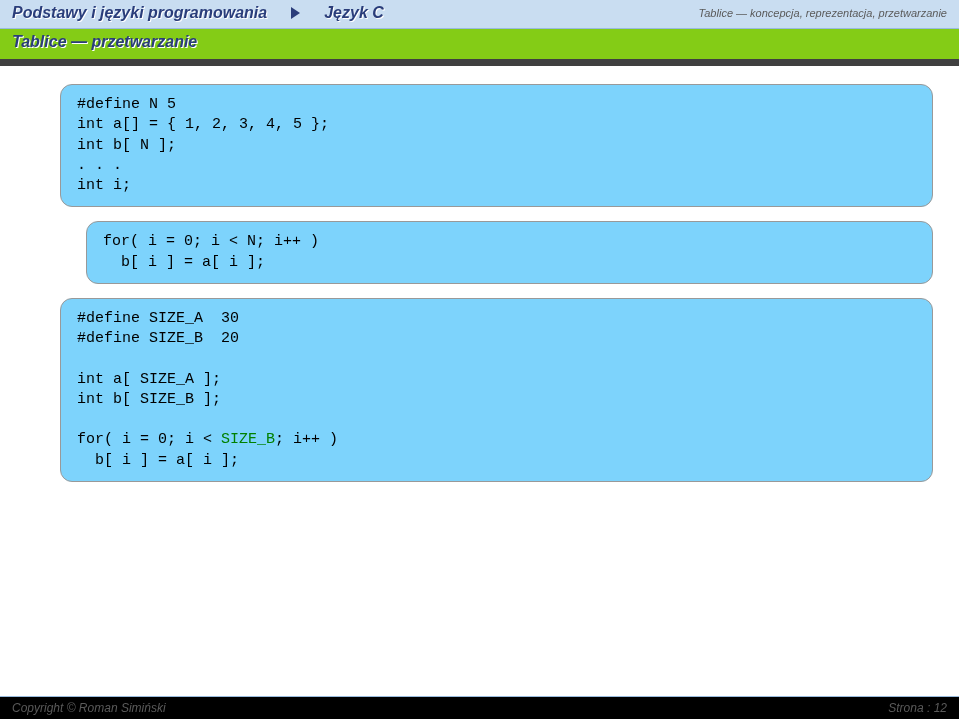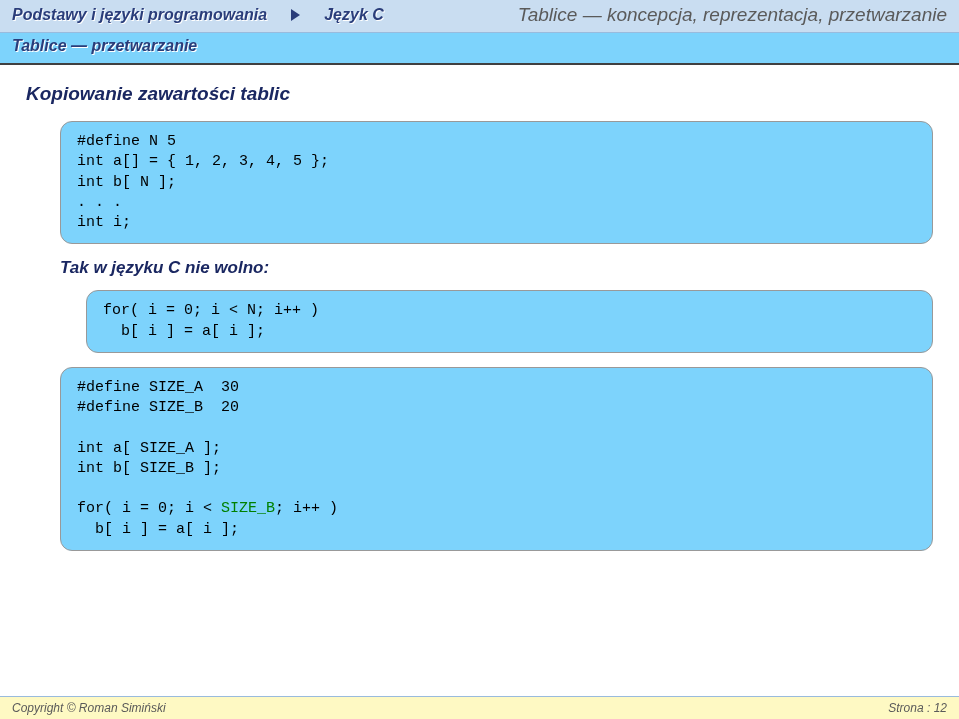--- a/index.html
+++ b/index.html
@@ -25,35 +25,35 @@
   }
   .crumb, .crumb2 {
     color: #2a3d7a;
     font-size: 16px;
     font-weight: bold;
     font-style: italic;
     text-shadow: 1px 1px 0 #fff;
   }
   .header-right {
     color: #5a5a5a;
-    font-size: 19px;
+    font-size: 11px;
     font-style: italic;
   }
   .sep-tri {
     display: inline-block;
     width: 0; height: 0;
     border-top: 6px solid transparent;
     border-bottom: 6px solid transparent;
     border-left: 9px solid #2a3d7a;
     margin: 0 4px;
   }
   .subheader {
-    background: #7dd3fc;
+    background: #84cc16;
     padding: 4px 12px 8px 12px;
-    border-bottom: 2px solid #404040;
+    border-bottom: 7px solid #404040;
   }
   .subheader span {
     color: #2a3d7a;
     font-size: 16px;
     font-weight: bold;
     font-style: italic;
     text-shadow: 1px 1px 0 #fff;
   }
   .content {
     padding: 18px 26px 10px 26px;
@@ -90,21 +90,21 @@
     font-style: italic;
     margin: 8px 0 12px 60px;
     font-weight: normal;
   }
   .codebox .red { color: #c00000; }
   .codebox .green { color: #008000; }
   .footer {
     position: absolute;
     bottom: 0;
     left: 0; right: 0;
-    background: #fef9c3;
+    background: #000000;
     border-top: 1px solid #99bbdd;
     padding: 4px 12px;
     display: flex;
     justify-content: space-between;
     color: #5a5a5a;
     font-size: 12px;
     font-style: italic;
   }
 </style>
 </head>
@@ -118,29 +118,27 @@
   </div>
   <div class="header-right">Tablice — koncepcja, reprezentacja, przetwarzanie</div>
 </div>
 
 <div class="subheader">
   <span>Tablice — przetwarzanie</span>
 </div>
 
 <div class="content">
 
-  <div class="section-title">Kopiowanie zawartości tablic</div>
 
   <div class="codebox"><span>#define N 5</span>
 <span>int a[] = { 1, 2, 3, 4, 5 };</span>
 <span>int b[ N ];</span>
 <span>. . .</span>
 <span>int i;</span></div>
 
-  <div class="subtitle">Tak w języku C nie wolno:</div>
 
 
 
   <div class="codebox" style="margin-left:60px"><span>for( i = 0; i &lt; N; i++ )</span>
 <span>  b[ i ] = a[ i ];</span></div>
 
 
   <div class="codebox" style=""><span>#define SIZE_A  30</span>
 <span>#define SIZE_B  20</span>
 <span></span>

